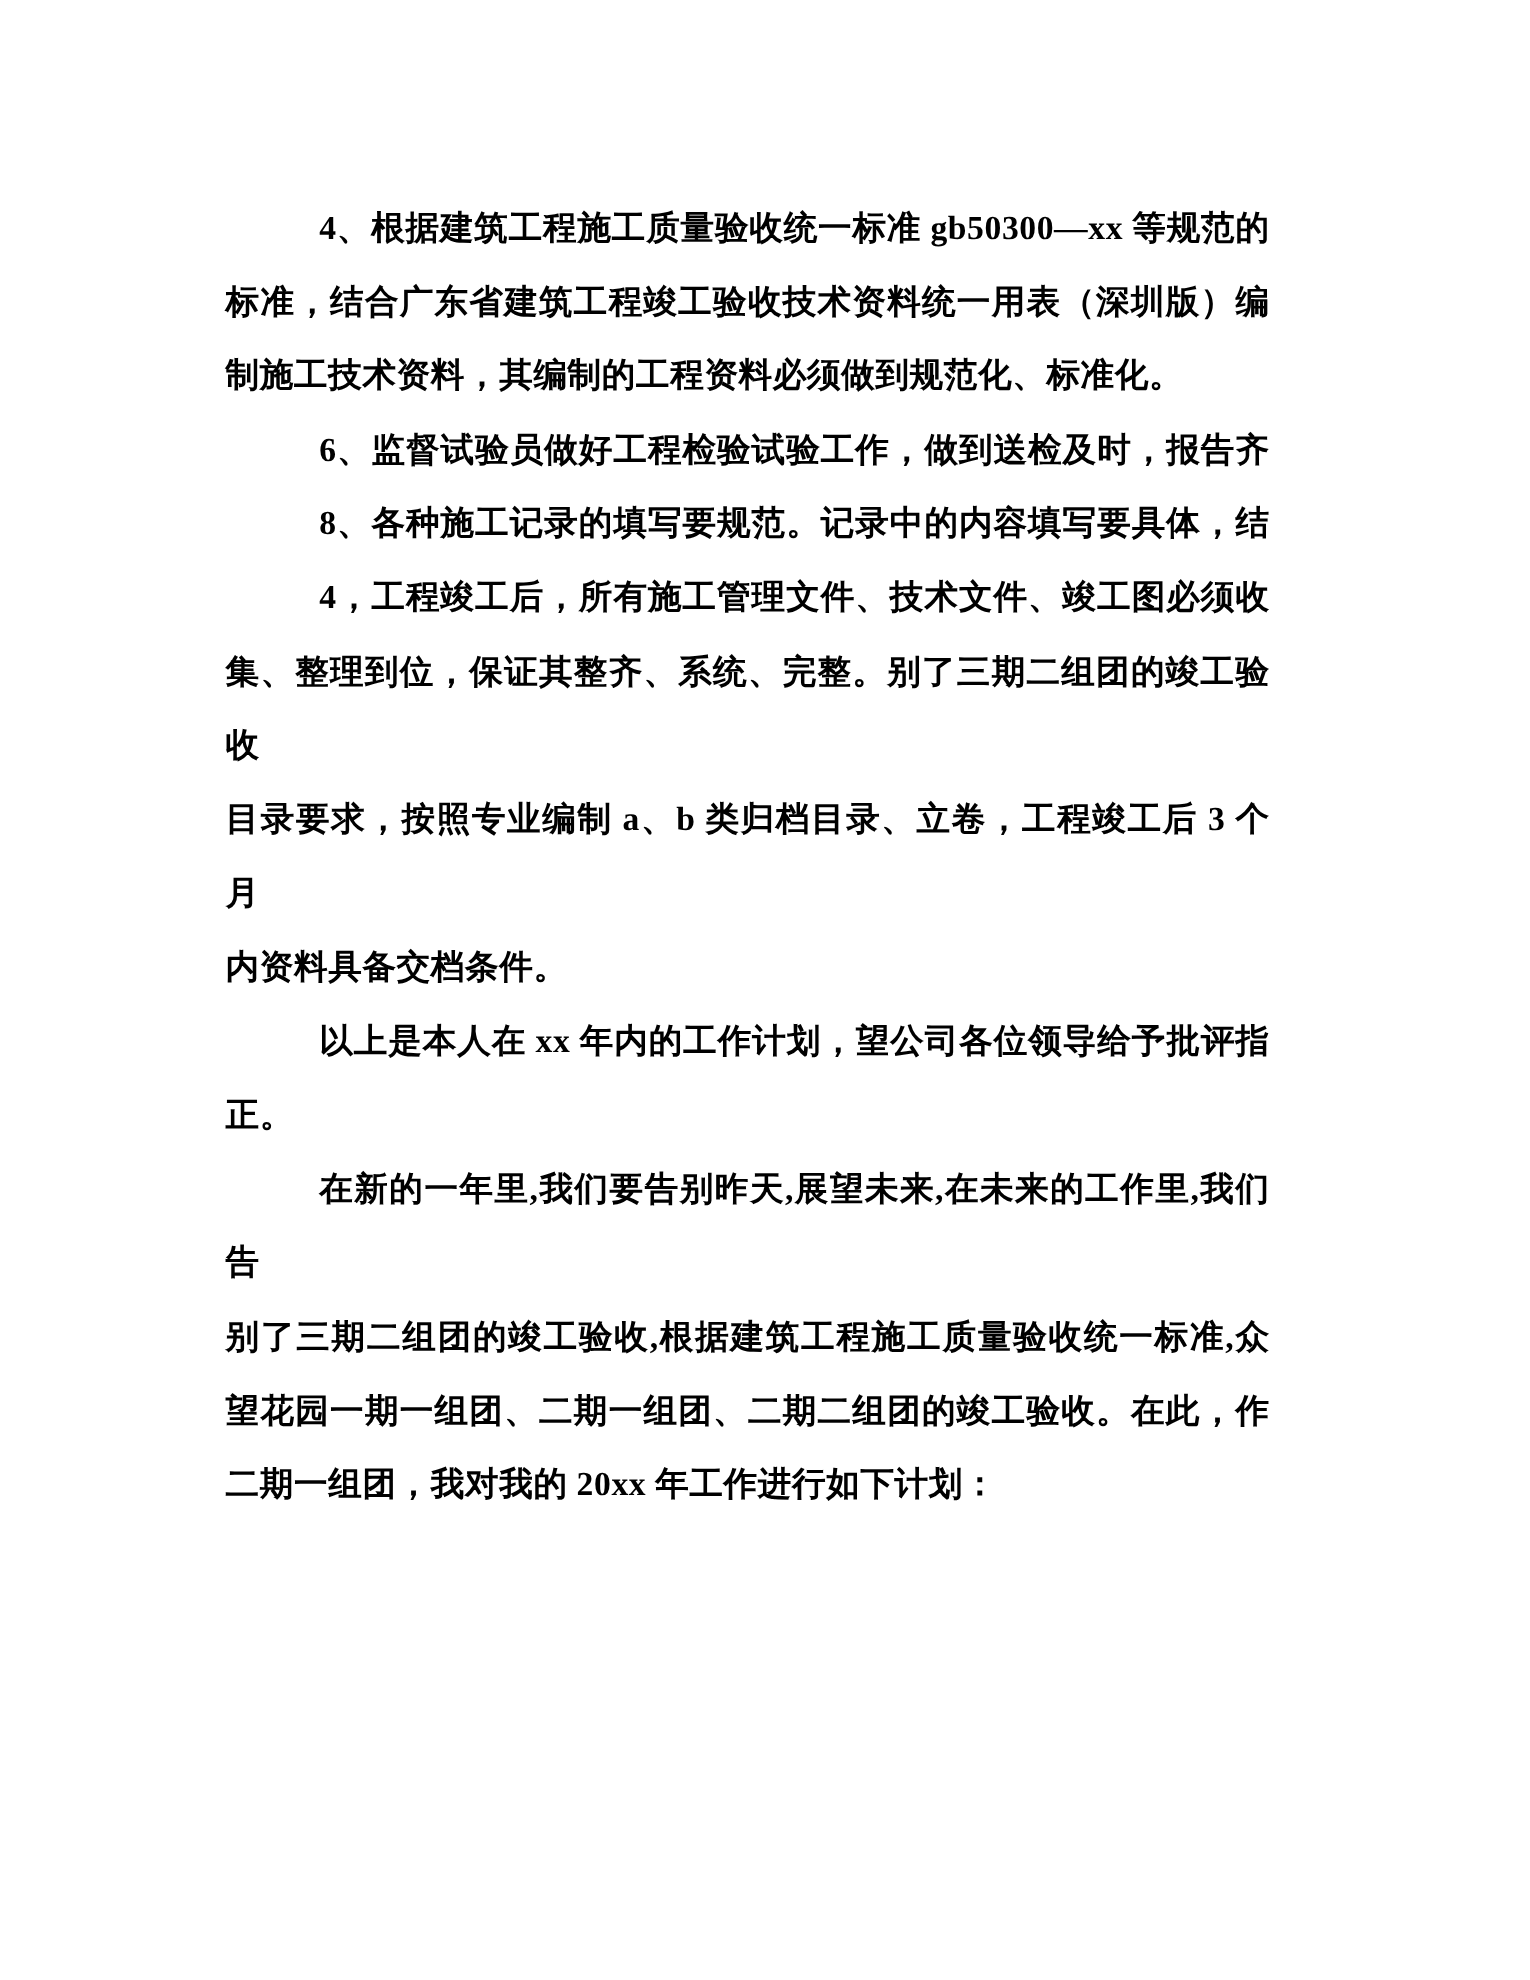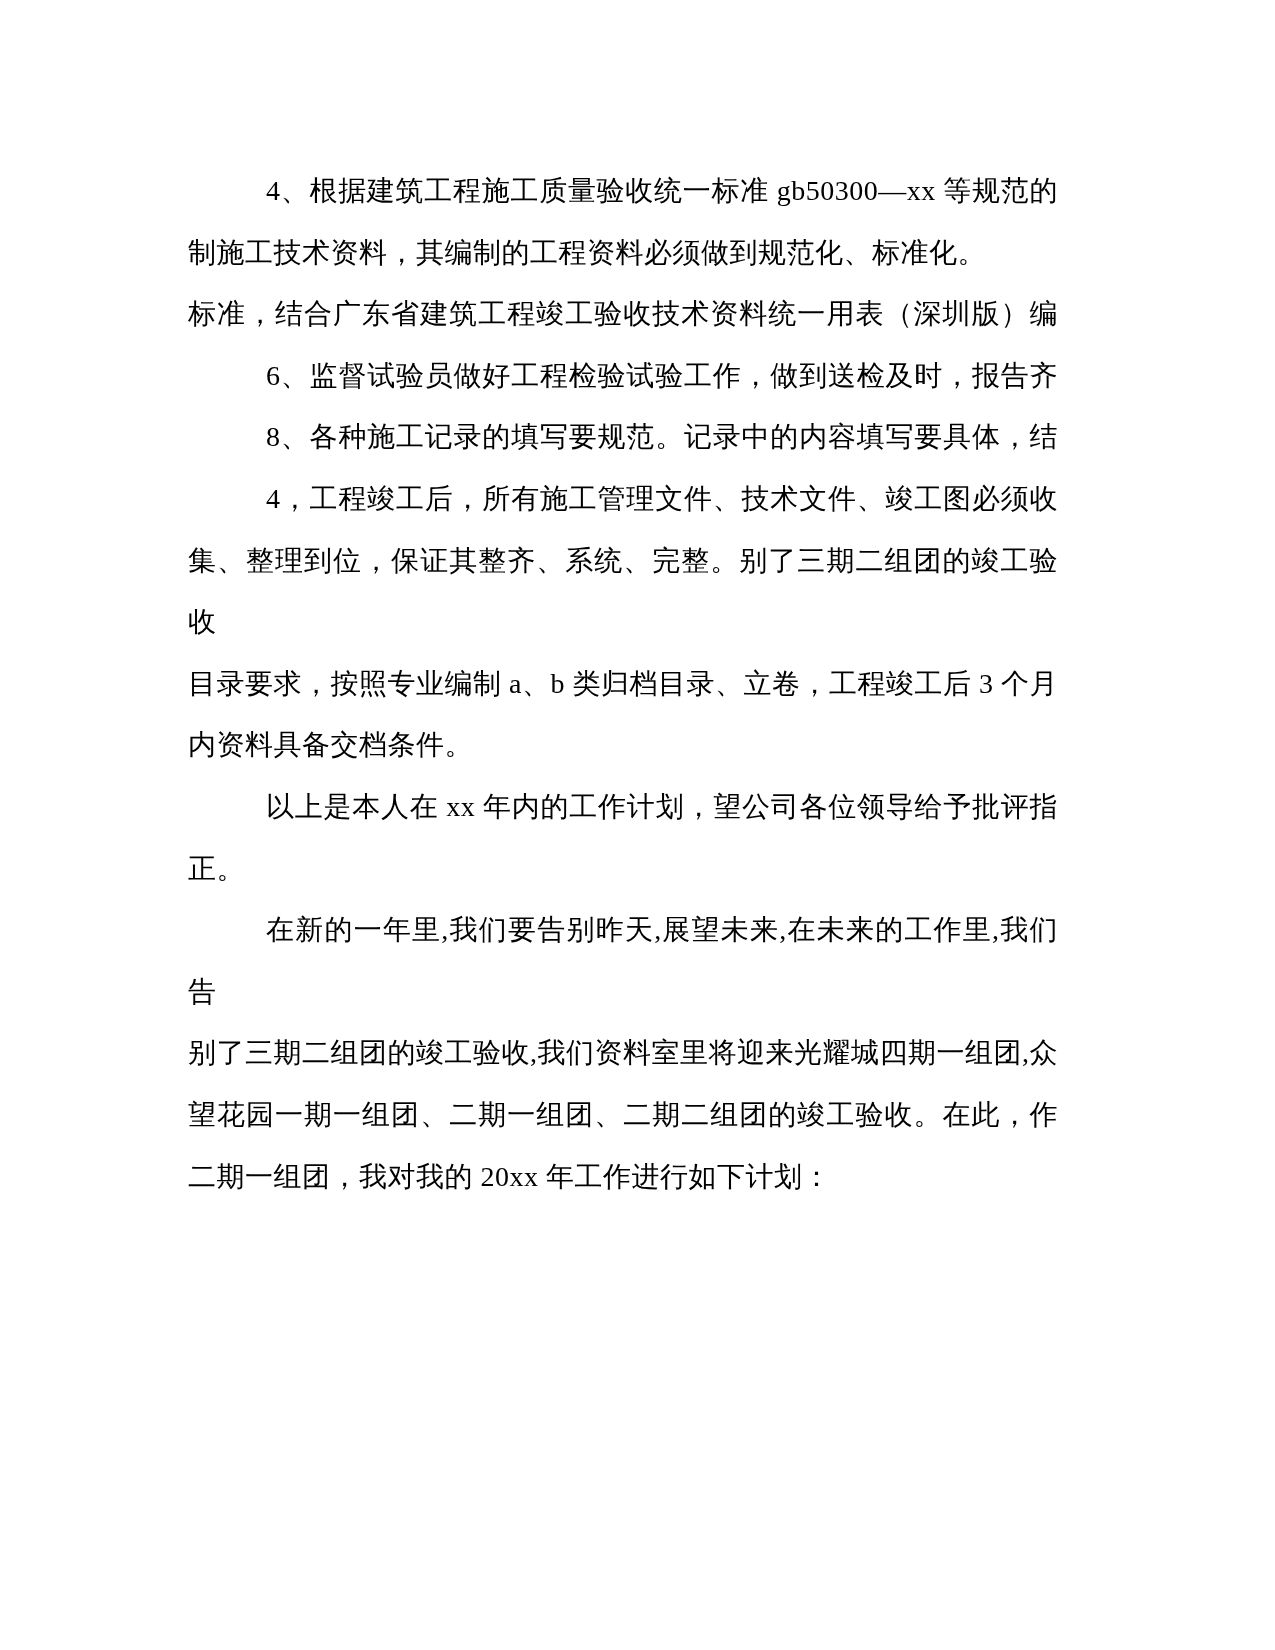--- a/index.html
+++ b/index.html
@@ -22,53 +22,53 @@
     left: 188px;
     top: 160px;
     width: 870px;
     font-family: "Liberation Serif", "DejaVu Serif", serif;
     font-size: 28px;
     line-height: 61.6px;
     color: #000000;
     letter-spacing: 0.5px;
   }
   .para { margin: 0; padding: 0; }
-  .line { margin: 0; padding: 0; text-align: left; }
+  .line { margin: 0; padding: 0; text-align: left; font-weight: bold; }
   .line.full {
     text-align: justify;
     text-align-last: justify;
   }
   .line.indent { text-indent: 78px; }
 </style>
 </head>
 <body style="background: rgb(255, 255, 255);">
 
 <div class="page">
   <div class="text-body" style="color: rgb(0, 0, 0);">
       <div class="para">
         <div class="line full indent">4、根据建筑工程施工质量验收统一标准 gb50300—xx 等规范的</div>
+        <div class="line full">标准，结合广东省建筑工程竣工验收技术资料统一用表（深圳版）编</div>
         <div class="line">制施工技术资料，其编制的工程资料必须做到规范化、标准化。</div>
-        <div class="line full">标准，结合广东省建筑工程竣工验收技术资料统一用表（深圳版）编</div>
       </div>
       <div class="para">
         <div class="line full indent">6、监督试验员做好工程检验试验工作，做到送检及时，报告齐</div>
       </div>
       <div class="para">
         <div class="line full indent">8、各种施工记录的填写要规范。记录中的内容填写要具体，结</div>
       </div>
       <div class="para">
         <div class="line full indent">4，工程竣工后，所有施工管理文件、技术文件、竣工图必须收</div>
         <div class="line full">集、整理到位，保证其整齐、系统、完整。别了三期二组团的竣工验收</div>
         <div class="line full">目录要求，按照专业编制 a、b 类归档目录、立卷，工程竣工后 3 个月</div>
         <div class="line">内资料具备交档条件。</div>
       </div>
       <div class="para">
         <div class="line full indent">以上是本人在 xx 年内的工作计划，望公司各位领导给予批评指</div>
         <div class="line">正。</div>
       </div>
       <div class="para">
         <div class="line full indent">在新的一年里,我们要告别昨天,展望未来,在未来的工作里,我们告</div>
-        <div class="line full">别了三期二组团的竣工验收,我们资料室里将迎来光耀城四期一组团,众</div>
+        <div class="line full">别了三期二组团的竣工验收,根据建筑工程施工质量验收统一标准,众</div>
         <div class="line full">望花园一期一组团、二期一组团、二期二组团的竣工验收。在此，作</div>
         <div class="line">二期一组团，我对我的 20xx 年工作进行如下计划：</div>
       </div>
     </div>
 </div>
 
 </body></html>

